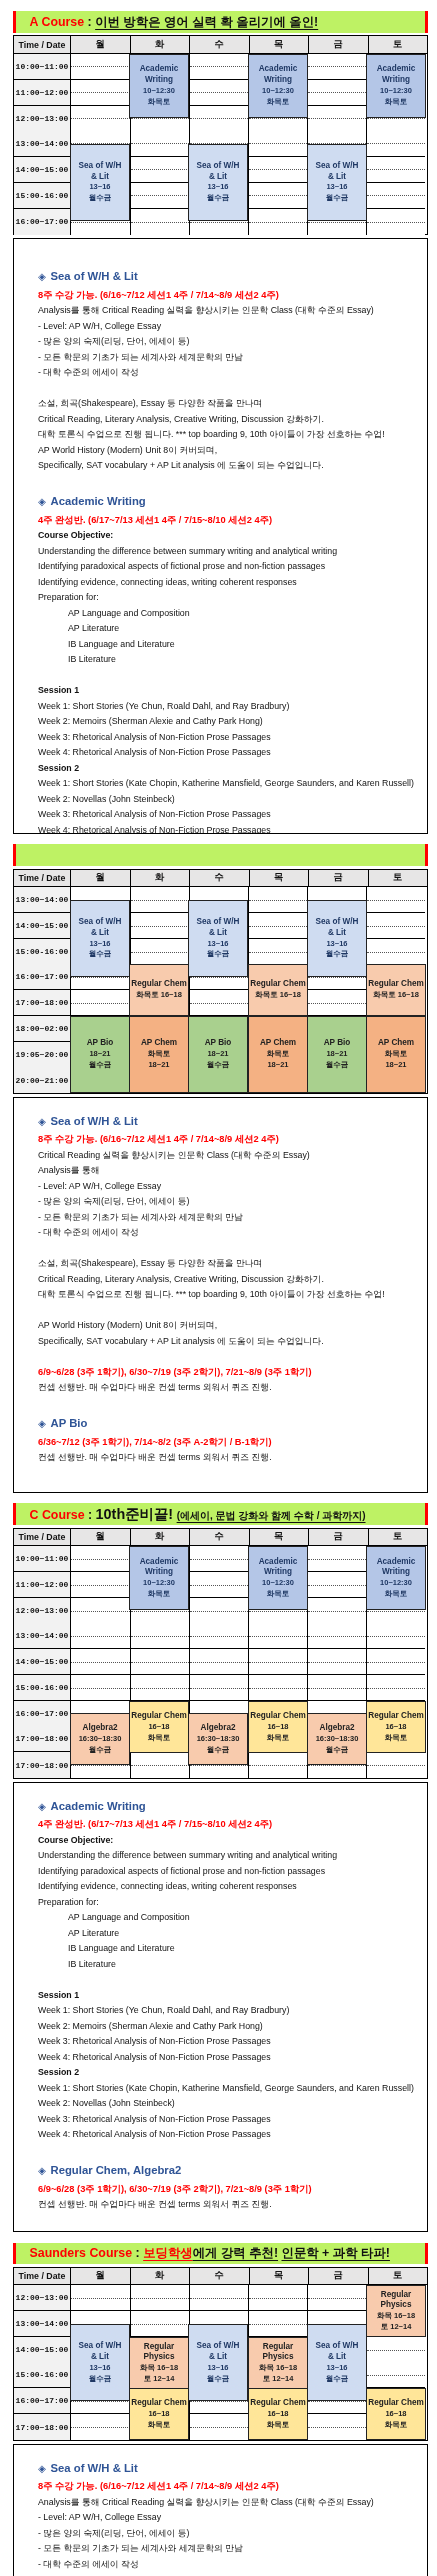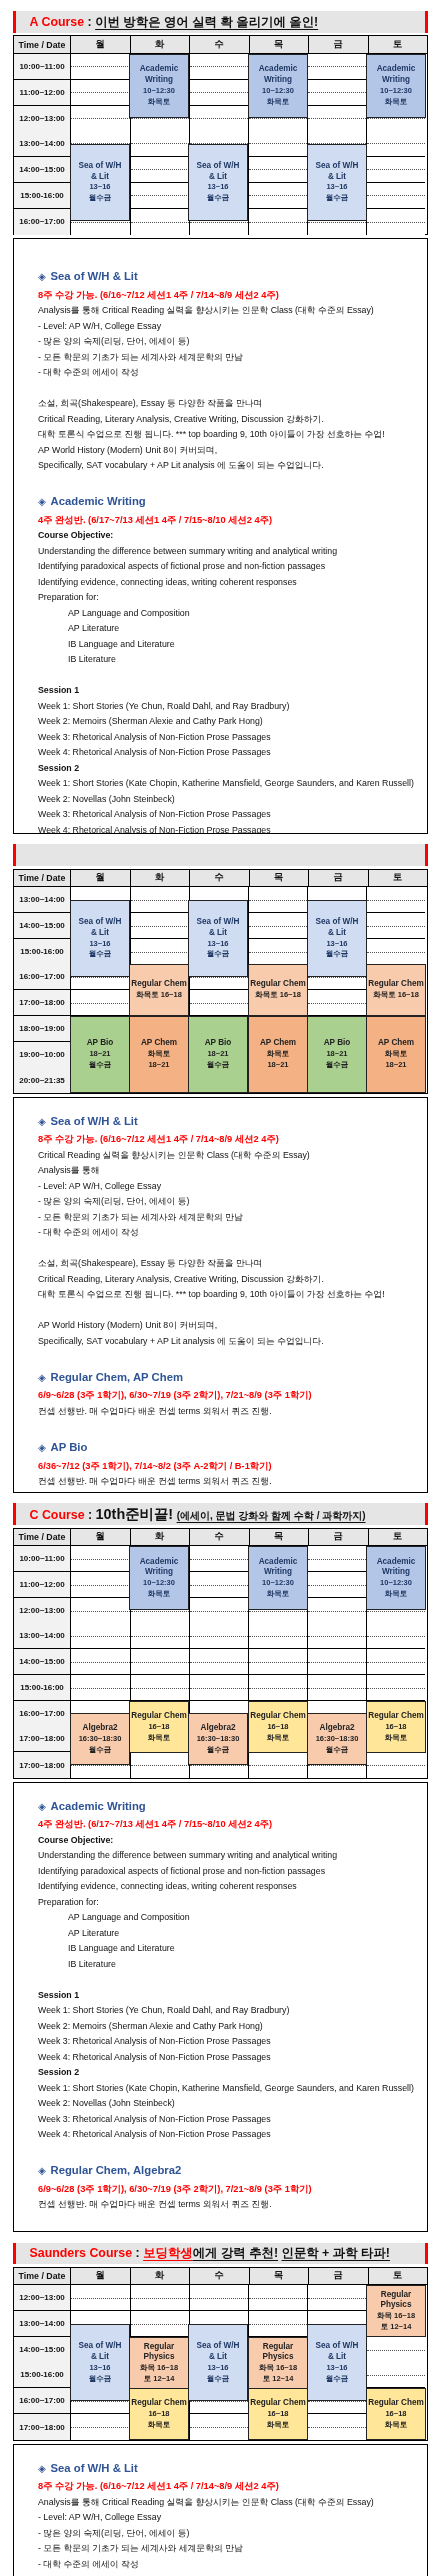--- a/index.html
+++ b/index.html
@@ -2,42 +2,42 @@
 <html style="font-size:8.2px"><head>
 <meta charset="utf-8">
 <style>
   html,body{margin:0;padding:0;background:#fff;}
   .page{position:relative;width:438px;height:2768px;background:#fff;overflow:hidden;
         font-family:"Liberation Sans","DejaVu Sans",sans-serif;}
   .section{margin:10.3px 10.3px 0 13px;width:415px;}
   .section:first-child{margin-top:11.3px;}
 
   
-  .banner{position:relative;height:21.6px;background:#e5e5e5;display:flex;align-items:center;}
+  .banner{position:relative;height:21.6px;background:#bef264;display:flex;align-items:center;}
   .banner .bar{position:absolute;top:0;bottom:0;width:3.1px;background:#FF0000;}
   .bar.left{left:0}.bar.right{right:0}
   .btxt{padding-left:16.5px;white-space:nowrap;color:#111;}
   .seg{font-weight:bold;font-size:12.4px;}
   .seg.red{color:#FF0000;}
   .seg.u{text-decoration:underline;text-underline-offset:2.6px;text-decoration-thickness:1px;}
   .seg.lg{font-size:14.4px;}
   .seg.sm{font-size:10px;}
 
   
   .ttable{border:1.5px solid #000;margin-top:2.6px;background:#fff;}
   .thead{display:flex;height:16.5px;border-bottom:1px solid #000;background:#E7E6E6;}
   .th{box-sizing:border-box;display:flex;align-items:center;justify-content:center;
       font-weight:bold;font-size:9.3px;color:#111;}
   .th.time{width:57px;border-right:1px solid #000;font-size:8.8px;}
   .th.day{flex:1;border-left:0.5px solid #000;}
   .th.day.first{border-left:none;}
   .tbody{position:relative;}
   .tcell{position:absolute;box-sizing:border-box;}
   .timecell{background:#F2F2F2;border-right:1px solid #000;border-bottom:0.5px solid #000;
-      display:flex;align-items:center;justify-content:center;font-weight:bold;font-size:8px;color:#111;}
+      display:flex;align-items:center;justify-content:center;font-weight:bold;font-size:8px;color:#111;font-family:Liberation Mono, monospace;}
   .daycell{border-left:0.5px solid #000;border-bottom:0.5px solid #000;background:#fff;}
   .daycell.nleft{border-left:none;}
   .daycell .mid{position:absolute;left:0;right:0;top:50%;border-top:0.5px dotted #555;}
   .block{position:absolute;box-sizing:border-box;border:0.5px solid #222;z-index:2;
       display:flex;flex-direction:column;align-items:center;justify-content:center;text-align:center;}
   .bl{line-height:10.8px;font-size:7.5px;font-weight:600;white-space:nowrap;}
   .bl.bold{font-weight:700;font-size:8.2px;}
 
   
   .descbox{border:1.5px solid #000;margin-top:3.1px;box-sizing:border-box;
@@ -385,59 +385,59 @@
           </div>
           <div class="tcell daycell" style="left: 234px; top: 103px; width: 59px; height: 26px;">
             <div class="mid"></div>
           </div>
           <div class="tcell daycell" style="left: 293px; top: 103px; width: 59px; height: 26px;">
             <div class="mid"></div>
           </div>
           <div class="tcell daycell" style="left: 352px; top: 103px; width: 59px; height: 26px;">
             <div class="mid"></div>
           </div>
-          <div class="tcell timecell" style="left: 0px; top: 129px; width: 57px; height: 26px;">18:00~19:00</div>
+          <div class="tcell timecell" style="left: 0px; top: 129px; width: 57px; height: 26px;">18:00~02:00</div>
           <div class="tcell daycell nleft" style="left: 57px; top: 129px; width: 59px; height: 26px;">
             <div class="mid"></div>
           </div>
           <div class="tcell daycell" style="left: 116px; top: 129px; width: 59px; height: 26px;">
             <div class="mid"></div>
           </div>
           <div class="tcell daycell" style="left: 175px; top: 129px; width: 59px; height: 26px;">
             <div class="mid"></div>
           </div>
           <div class="tcell daycell" style="left: 234px; top: 129px; width: 59px; height: 26px;">
             <div class="mid"></div>
           </div>
           <div class="tcell daycell" style="left: 293px; top: 129px; width: 59px; height: 26px;">
             <div class="mid"></div>
           </div>
           <div class="tcell daycell" style="left: 352px; top: 129px; width: 59px; height: 26px;">
             <div class="mid"></div>
           </div>
-          <div class="tcell timecell" style="left: 0px; top: 155px; width: 57px; height: 26px;">19:00~10:00</div>
+          <div class="tcell timecell" style="left: 0px; top: 155px; width: 57px; height: 26px;">19:05~20:00</div>
           <div class="tcell daycell nleft" style="left: 57px; top: 155px; width: 59px; height: 26px;">
             <div class="mid"></div>
           </div>
           <div class="tcell daycell" style="left: 116px; top: 155px; width: 59px; height: 26px;">
             <div class="mid"></div>
           </div>
           <div class="tcell daycell" style="left: 175px; top: 155px; width: 59px; height: 26px;">
             <div class="mid"></div>
           </div>
           <div class="tcell daycell" style="left: 234px; top: 155px; width: 59px; height: 26px;">
             <div class="mid"></div>
           </div>
           <div class="tcell daycell" style="left: 293px; top: 155px; width: 59px; height: 26px;">
             <div class="mid"></div>
           </div>
           <div class="tcell daycell" style="left: 352px; top: 155px; width: 59px; height: 26px;">
             <div class="mid"></div>
           </div>
-          <div class="tcell timecell" style="left: 0px; top: 180px; width: 57px; height: 26px; border-bottom: none;">20:00~21:35</div>
+          <div class="tcell timecell" style="left: 0px; top: 180px; width: 57px; height: 26px; border-bottom: none;">20:00~21:00</div>
           <div class="tcell daycell nleft" style="left: 57px; top: 180px; width: 59px; height: 26px; border-bottom: none;">
             <div class="mid"></div>
           </div>
           <div class="tcell daycell" style="left: 116px; top: 180px; width: 59px; height: 26px; border-bottom: none;">
             <div class="mid"></div>
           </div>
           <div class="tcell daycell" style="left: 175px; top: 180px; width: 59px; height: 26px; border-bottom: none;">
             <div class="mid"></div>
           </div>
           <div class="tcell daycell" style="left: 234px; top: 180px; width: 59px; height: 26px; border-bottom: none;">
@@ -521,21 +521,20 @@
         <div class="dline p">- 모든 학문의 기초가 되는 세계사와 세계문학의 만남</div>
         <div class="dline p">- 대학 수준의 에세이 작성</div>
         <div class="dline gap"></div>
         <div class="dline p">소설, 희곡(Shakespeare), Essay 등 다양한 작품을 만나며</div>
         <div class="dline p">Critical Reading, Literary Analysis, Creative Writing, Discussion 강화하기.</div>
         <div class="dline p">대학 토론식 수업으로 진행 됩니다. *** top boarding 9, 10th 아이들이 가장 선호하는 수업!</div>
         <div class="dline gap"></div>
         <div class="dline p">AP World History (Modern) Unit 8이 커버되며,</div>
         <div class="dline p">Specifically, SAT vocabulary + AP Lit analysis 에 도움이 되는 수업입니다.</div>
         <div class="dline gap"></div>
-        <div class="dline h"><span class="diamond">◈</span><span>Regular Chem, AP Chem</span></div>
         <div class="dline red">6/9~6/28 (3주 1학기), 6/30~7/19 (3주 2학기), 7/21~8/9 (3주 1학기)</div>
         <div class="dline p">컨셉 선행반. 매 수업마다 배운 컨셉 terms 외워서 퀴즈 진행.</div>
         <div class="dline gap"></div>
         <div class="dline h"><span class="diamond">◈</span><span>AP Bio</span></div>
         <div class="dline red">6/36~7/12 (3주 1학기), 7/14~8/2 (3주 A-2학기 / B-1학기)</div>
         <div class="dline p">컨셉 선행반. 매 수업마다 배운 컨셉 terms 외워서 퀴즈 진행.</div>
       </div>
     </div>
     <div class="section">
       <div class="banner">

